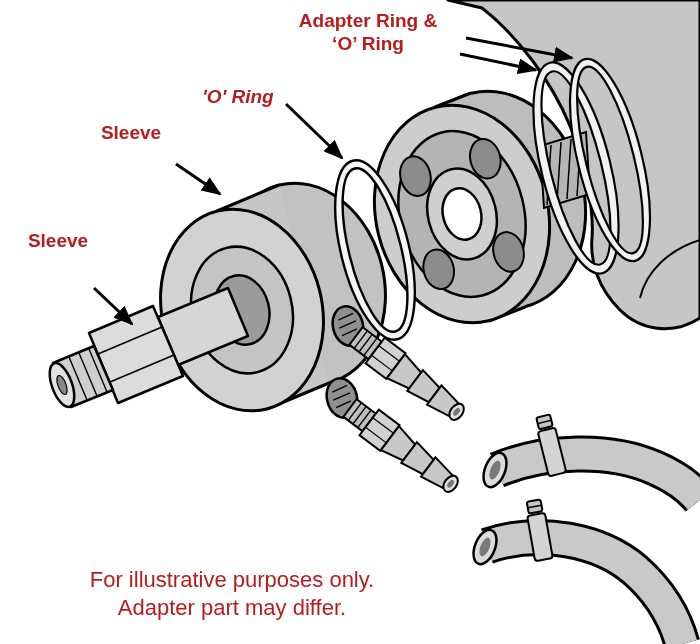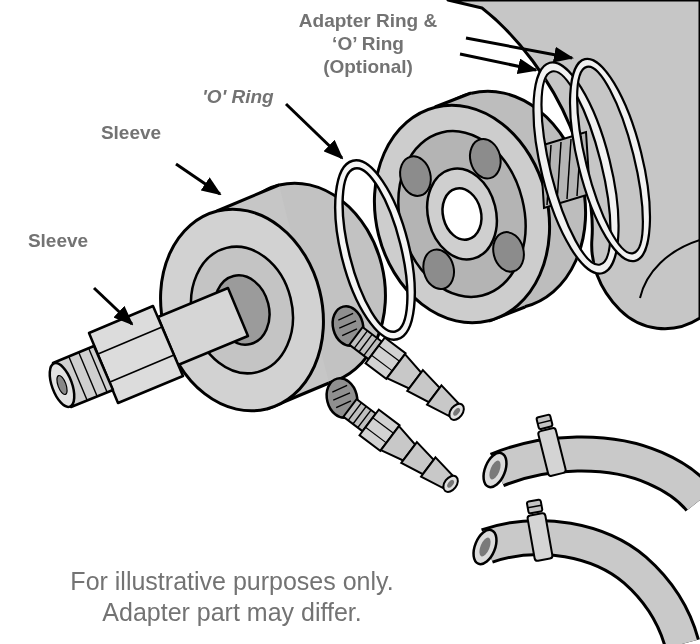--- a/index.html
+++ b/index.html
@@ -3,36 +3,36 @@
 <meta charset="utf-8">
 <style>
   html, body { margin: 0; padding: 0; background: #ffffff; }
   .canvas {
     position: relative;
     width: 700px;
     height: 644px;
     background: #ffffff;
     overflow: hidden;
     font-family: "Liberation Sans", sans-serif;
-    color: #737373;
+    color: #b91c1c;
   }
   .canvas svg { position: absolute; left: 0; top: 0; }
   .label {
     position: absolute;
     font-weight: bold;
     font-size: 19px;
     line-height: 1.2;
     text-align: center;
     white-space: nowrap;
   }
   .label span { display: block; }
   .disclaimer {
     position: absolute;
     font-weight: normal;
-    font-size: 25px;
+    font-size: 22px;
     line-height: 1.25;
     text-align: center;
   }
   .disclaimer span { display: block; }
 </style>
 </head>
 <body>
 
 <div class="canvas">
 
@@ -192,21 +192,20 @@
       <line x1="466" y1="38" x2="572" y2="58" marker-end="url(#ah)"></line>
       <line x1="286" y1="104" x2="342" y2="158" marker-end="url(#ah)"></line>
       <line x1="176" y1="164" x2="220" y2="194" marker-end="url(#ah)"></line>
       <line x1="94" y1="288" x2="132" y2="324" marker-end="url(#ah)"></line>
     </g>
   </svg>
 
   <div class="label" style="left:252px; top:10px; width:232px;">
     <span>Adapter Ring &amp;</span>
     <span>‘O’ Ring</span>
-    <span>(Optional)</span>
   </div>
 
   <div class="label" style="left:186px; top:86px; width:104px;font-style:italic;">
     <span>'O' Ring</span>
   </div>
 
   <div class="label" style="left:76px; top:122px; width:110px;">
     <span>Sleeve</span>
   </div>
 

